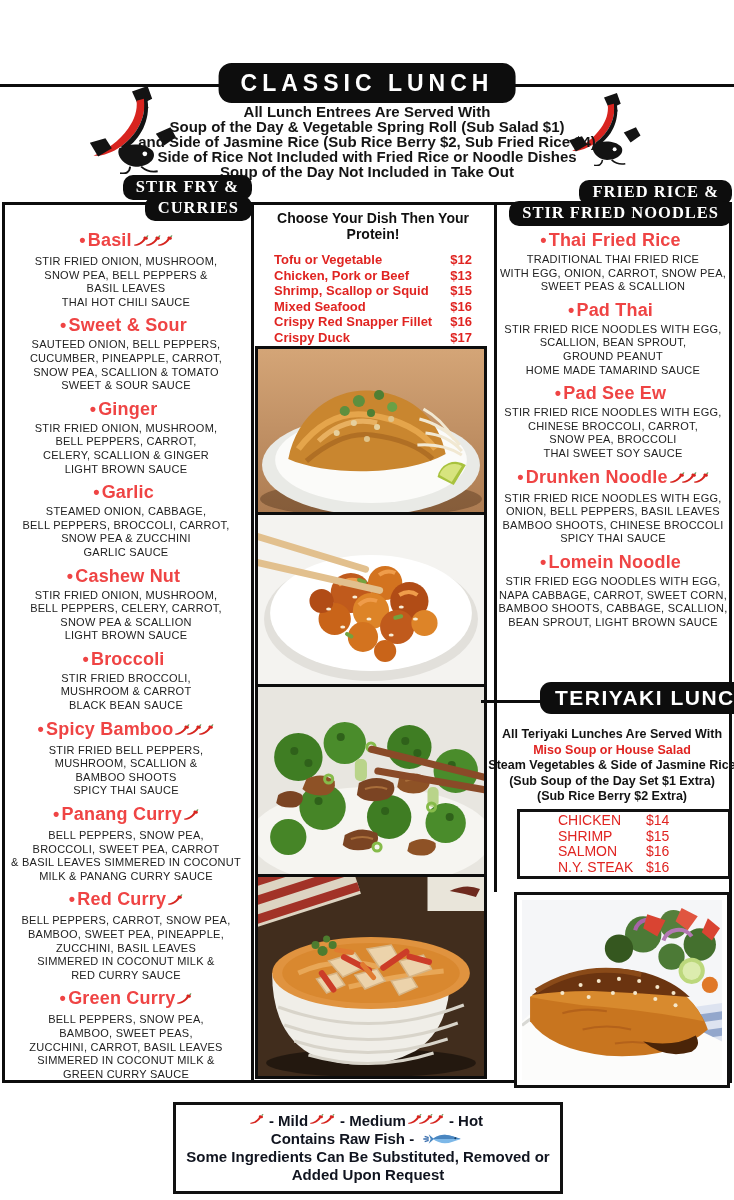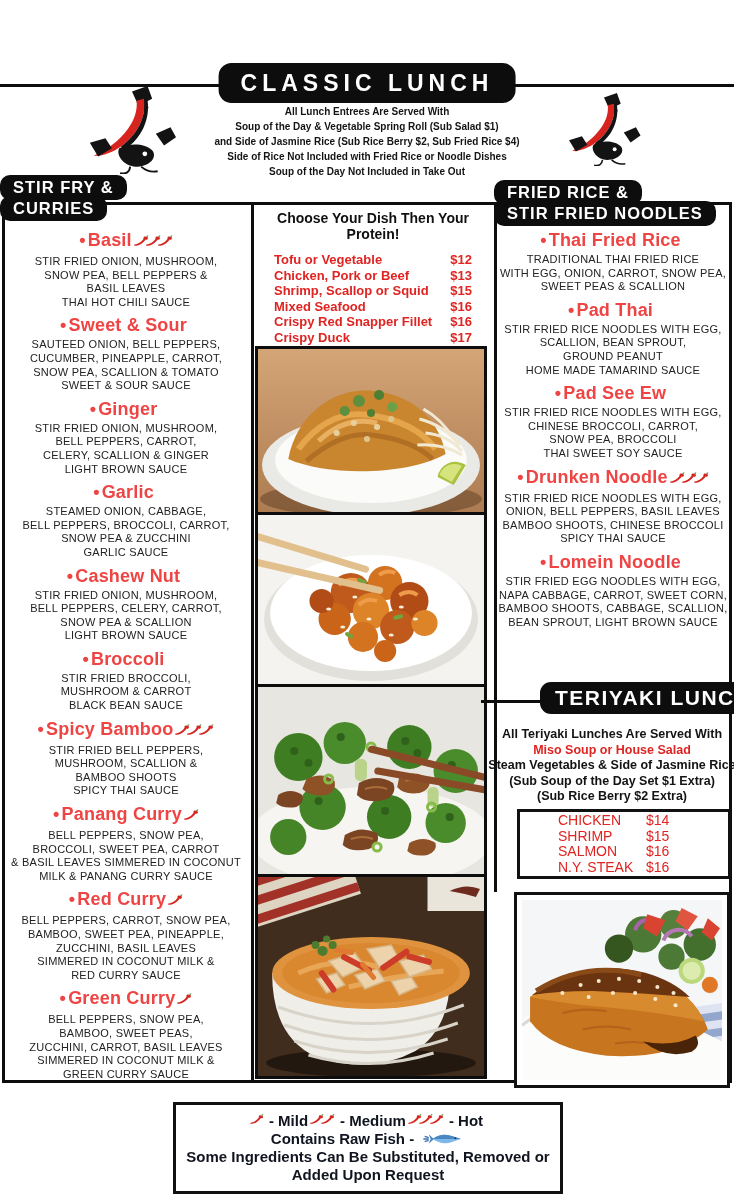--- a/index.html
+++ b/index.html
@@ -6,29 +6,29 @@
   .page{position:relative;width:734px;height:1200px;background:#fff;overflow:hidden;
         font-family:"Liberation Sans",sans-serif;color:#161616;}
   .hline,.vline{position:absolute;background:#0d0d0d;}
   .pill{display:inline-block;background:#0d0d0d;color:#fff;font-weight:700;border-radius:11px;
         padding:3px 12px;line-height:1.15;white-space:nowrap;}
   
   #line-top{top:84px;left:0;width:734px;height:3px;}
   #classic-pill{position:absolute;top:63px;left:50%;transform:translateX(-50%);
         font-size:23px;letter-spacing:5px;padding:7px 22px;border-radius:13px;z-index:2;}
   #intro{position:absolute;top:104px;left:50%;transform:translateX(-50%);width:470px;
-        text-align:center;font-size:10px;font-weight:700;line-height:15px;color:#141414;}
+        text-align:center;font-size:15px;font-weight:700;line-height:15px;color:#141414;}
   .logo{position:absolute;}
   #logo-left{left:80px;top:86px;width:104px;height:88px;}
   #logo-right{left:563px;top:93px;width:82px;height:73px;}
   
   #main-frame{position:absolute;top:202px;left:2px;width:724px;height:875px;border:3px solid #0d0d0d;}
   #vline1{left:251px;top:202px;width:3px;height:878px;}
   #vline2{left:494px;top:202px;width:3px;height:690px;}
-  .pill-stack{position:absolute;text-align:left;z-index:2;}
+  .pill-stack{position:absolute;text-align:right;z-index:2;font-family:Liberation Serif, serif;}
   .pill-stack .pill{font-size:16.5px;letter-spacing:1px;padding:3px 13px;margin:-2px 0;border-radius:10px;}
   #left-pills{top:177px;left:0;width:252px;}
   #right-pills{top:182px;left:494px;width:238px;}
   
   .col{position:absolute;text-align:center;}
   #left-col{top:229px;left:6px;width:240px;}
   #right-col{top:229px;left:498px;width:230px;}
   .dish{margin-bottom:5px;}
   .dish-title{font-size:18px;font-weight:700;line-height:23px;color:#ef4444;letter-spacing:.2px;}
   .bullet{margin-right:2px;}

